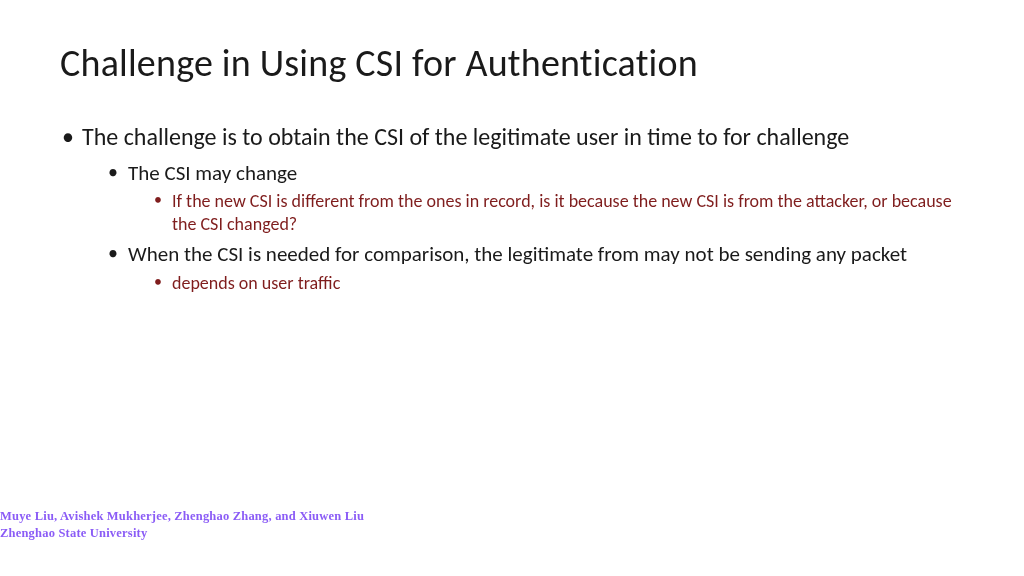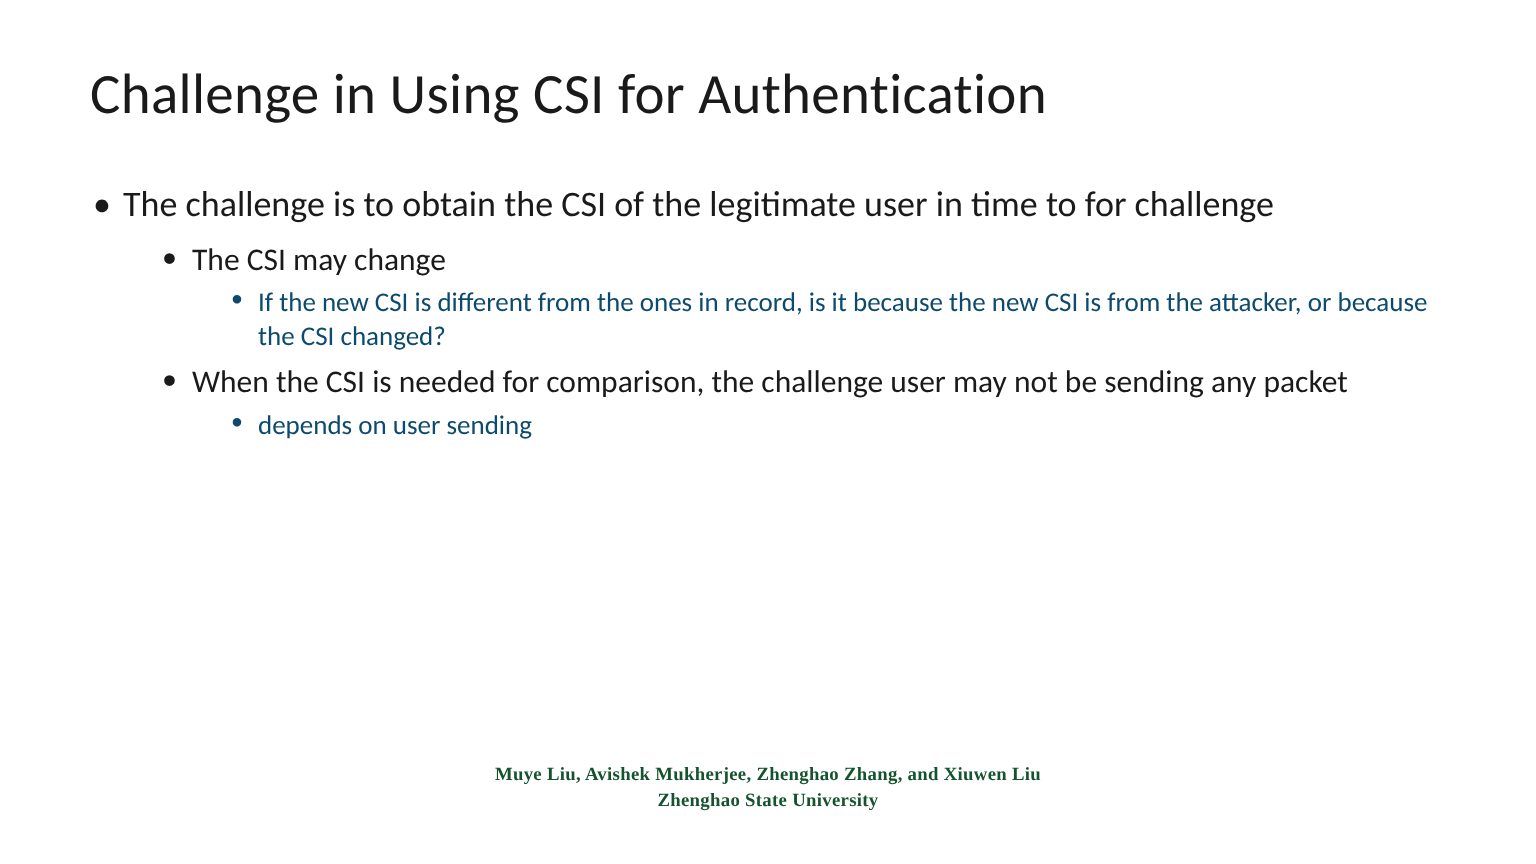--- a/index.html
+++ b/index.html
@@ -7,45 +7,45 @@
   .slide { position: relative; width: 1024px; height: 576px; padding: 40px 60px 0 60px; }
   .title { font-size: 38px; font-weight: 400; color: #1a1a1a; letter-spacing: 0.2px; margin-bottom: 36px; }
   ul { list-style: none; }
   li { position: relative; color: #1a1a1a; }
   .lvl1 > li { font-size: 24px; line-height: 1.25; padding-left: 22px; margin-bottom: 10px; }
   .lvl1 > li::before { content: "•"; position: absolute; left: 2px; top: 0; font-size: 24px; }
   .lvl2 { margin-top: 8px; margin-left: 26px; }
   .lvl2 > li { font-size: 21px; line-height: 1.25; padding-left: 20px; margin-bottom: 6px; }
   .lvl2 > li::before { content: "•"; position: absolute; left: 0; top: 0; font-size: 20px; }
   .lvl3 { margin-top: 4px; margin-left: 26px; }
-  .lvl3 > li { font-size: 18px; line-height: 1.25; padding-left: 18px; margin-bottom: 4px; color: #0c4a6e; }
+  .lvl3 > li { font-size: 18px; line-height: 1.25; padding-left: 18px; margin-bottom: 4px; color: #7f1d1d; }
   .lvl3 > li::before { content: "•"; position: absolute; left: 0; top: 0; font-size: 16px; }
   .bold { font-weight: 400; }
-  .footer { position: absolute; bottom: 34px; left: 0; right: 0; text-align: center; font-family: "Comic Sans MS", "Chalkboard SE", cursive; font-weight: 700; font-size: 12.5px; line-height: 1.35; color: #14532d; letter-spacing: 0.2px; }
+  .footer { position: absolute; bottom: 34px; left: 0; right: 0; text-align: left; font-family: "Comic Sans MS", "Chalkboard SE", cursive; font-weight: 700; font-size: 12.5px; line-height: 1.35; color: #8b5cf6; letter-spacing: 0.2px; }
 </style>
 </head>
 <body>
 
 <div class="slide">
   <h1 class="title">Challenge in Using CSI for Authentication</h1>
 
   <ul class="lvl1">
     <li>
       <span>The challenge is to obtain the CSI of the legitimate user </span><span class="bold">in time</span><span> to for challenge</span>
       <ul class="lvl2">
         <li>
           <span>The CSI may change</span>
           <ul class="lvl3">
             <li><span>If the new CSI is different from the ones in record, is it because the new CSI is from the attacker, or because the CSI changed?</span></li>
           </ul>
         </li>
         <li>
-          <span>When the CSI is needed for comparison, the challenge user may not be sending any packet</span>
+          <span>When the CSI is needed for comparison, the legitimate from may not be sending any packet</span>
           <ul class="lvl3">
-            <li><span>depends on user sending</span></li>
+            <li><span>depends on user traffic</span></li>
           </ul>
         </li>
       </ul>
     </li>
   </ul>
 
   <div class="footer">
     <div>Muye Liu, Avishek Mukherjee, Zhenghao Zhang, and Xiuwen Liu</div>
     <div>Zhenghao State University</div>
   </div>

